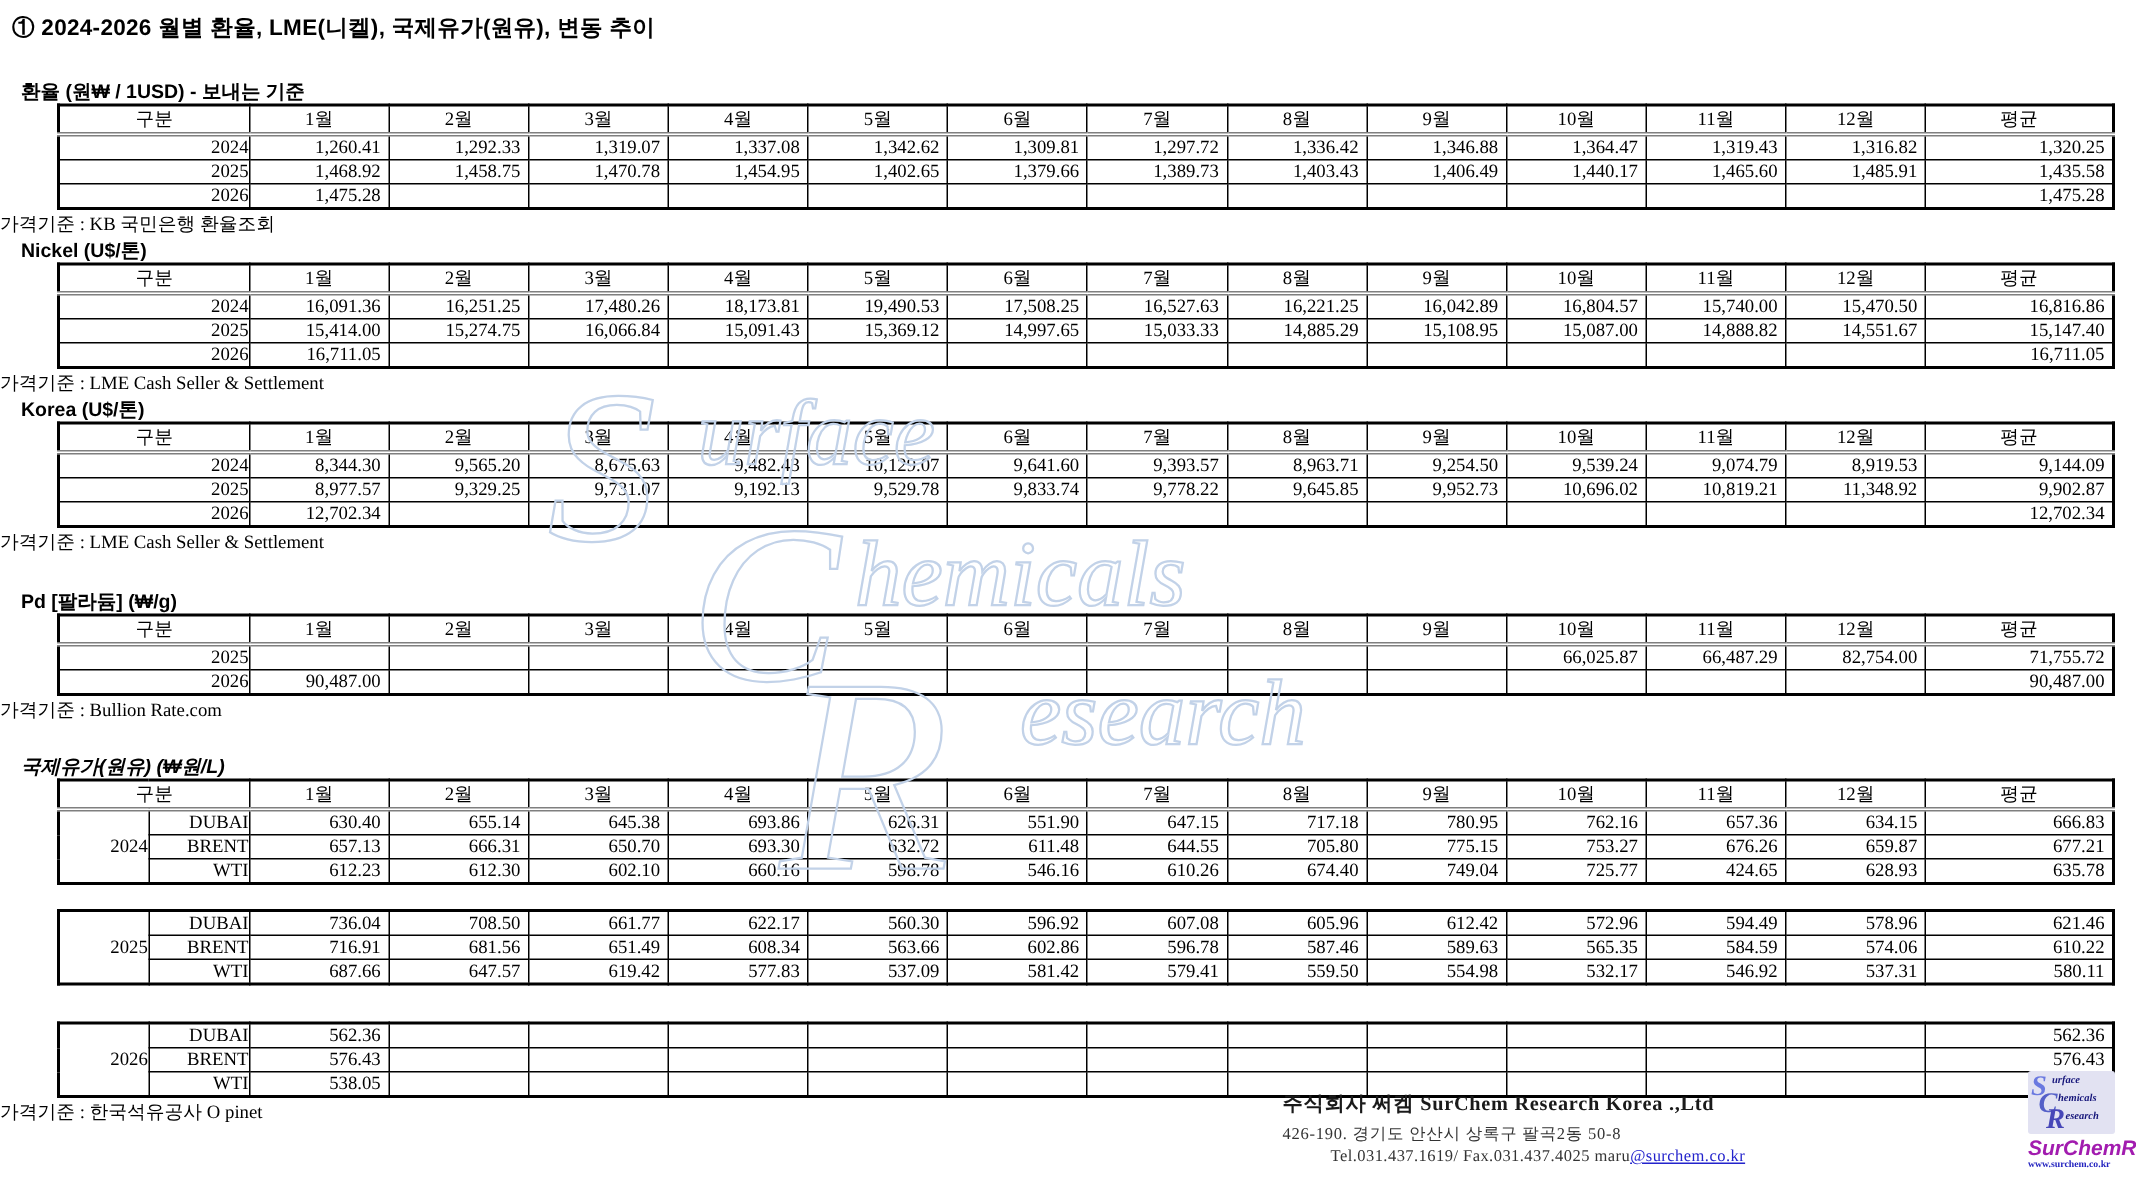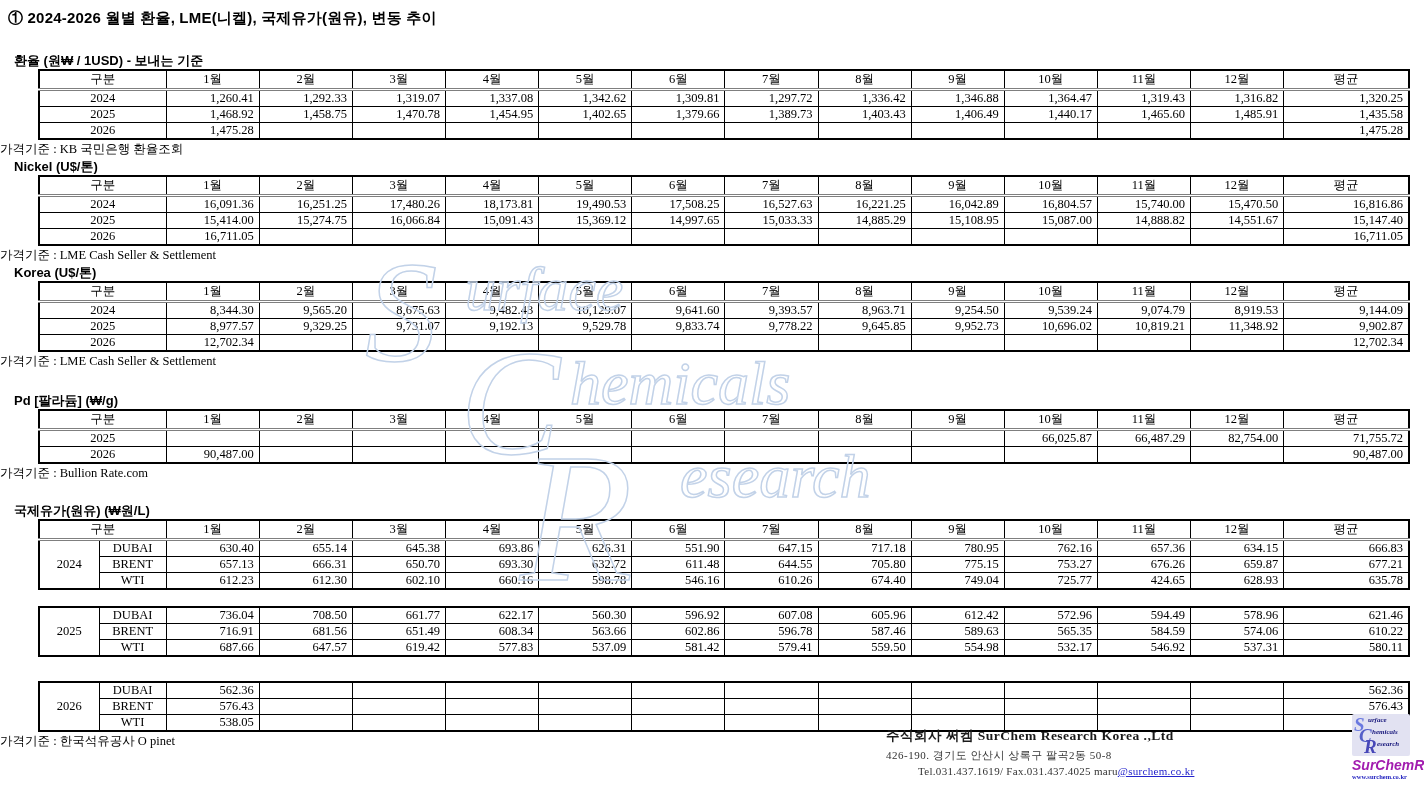--- a/index.html
+++ b/index.html
@@ -5,35 +5,35 @@
   * { margin:0; padding:0; box-sizing:border-box; }
   html,body { width:1424px; height:790px; background:#fff; overflow:hidden; }
   body { font-family:"Liberation Serif", serif; color:#000; position:relative; }
 
   .title { font-family:"Liberation Sans", sans-serif; font-weight:bold; font-size:15px;
            padding:9px 0 0 8px; height:28px; letter-spacing:0.2px; }
 
   .sec-label { font-family:"Liberation Sans", sans-serif; font-weight:bold; font-size:13px;
                margin:2px 0 1px 14px; height:16px; }
   .sec-label.gap-xl { margin-top:24px; }
-  .sec-label.gap-lg { margin-top:22px; }
+  .sec-label.gap-lg { margin-top:22px;font-style:italic; }
   .sec-label.first { margin-top:24px; }
 
   table { border-collapse:collapse; table-layout:fixed; width:1372px; margin-left:38px;
           background:transparent; }
   col.c-label { width:127px; }
   col.c-year  { width:60px; }
   col.c-prod  { width:67px; }
   col.c-m     { width:93px; }
   col.c-avg   { width:125px; }
   table { border:2px solid #000; }
   th, td { border:1px solid #000; font-size:12.5px; overflow:hidden; white-space:nowrap; }
   th { height:17px; font-weight:normal; text-align:center; border-bottom:3px double #7f7f7f; }
   td { height:15px; }
-  td.year, td.prod { text-align:center; }
+  td.year, td.prod { text-align:right; }
   td.num { text-align:right; padding-right:5px; }
 
   .source { width:1410px; font-size:12.5px; height:15px; margin-top:1px; }
 
   .oil-block { margin-top:0; }
   .oil-gap1 { margin-top:16px; }
   .oil-gap2 { margin-top:24px; }
 
   
   .watermark { position:absolute; left:365px; top:240px; width:640px; height:420px;
@@ -42,21 +42,21 @@
                -webkit-text-stroke:1.5px #c2d2e8; }
   .watermark span { position:absolute; line-height:1; }
   .wm-s { left:0;   top:0;   font-size:145px; }
   .wm-w1{ left:100px; top:18px; font-size:62px; }
   .wm-c { left:95px; top:88px; font-size:150px; }
   .wm-w2{ left:205px; top:112px; font-size:62px; }
   .wm-r { left:155px; top:185px; font-size:185px; }
   .wm-w3{ left:315px; top:205px; font-size:62px; }
 
   
-  .footer-text { position:absolute; left:886px; top:727px; z-index:10; }
+  .footer-text { position:absolute; left:855px; top:727px; z-index:10; }
   .footer-company { font-weight:bold; font-size:13.5px; color:#1a1a1a; letter-spacing:0.5px; }
   .footer-addr { font-size:11px; color:#333; margin-top:3px; letter-spacing:0.5px; }
   .footer-tel  { font-size:11px; color:#333; margin-top:2px; letter-spacing:0.3px;margin-left:32px; }
   .footer-email { color:#2323cc; text-decoration:underline; cursor:pointer; }
 
   .logo { position:absolute; left:1352px; top:714px; width:62px; z-index:10; }
   .logo-box { position:relative; width:58px; height:42px; background:#e2e2f2;
               border-radius:2px; font-style:italic; font-family:"Liberation Serif", serif; }
   .logo-box span { position:absolute; line-height:1; font-weight:bold; }
   .lg-s { left:2px;  top:1px;  font-size:19px; color:#6a79e0; }

